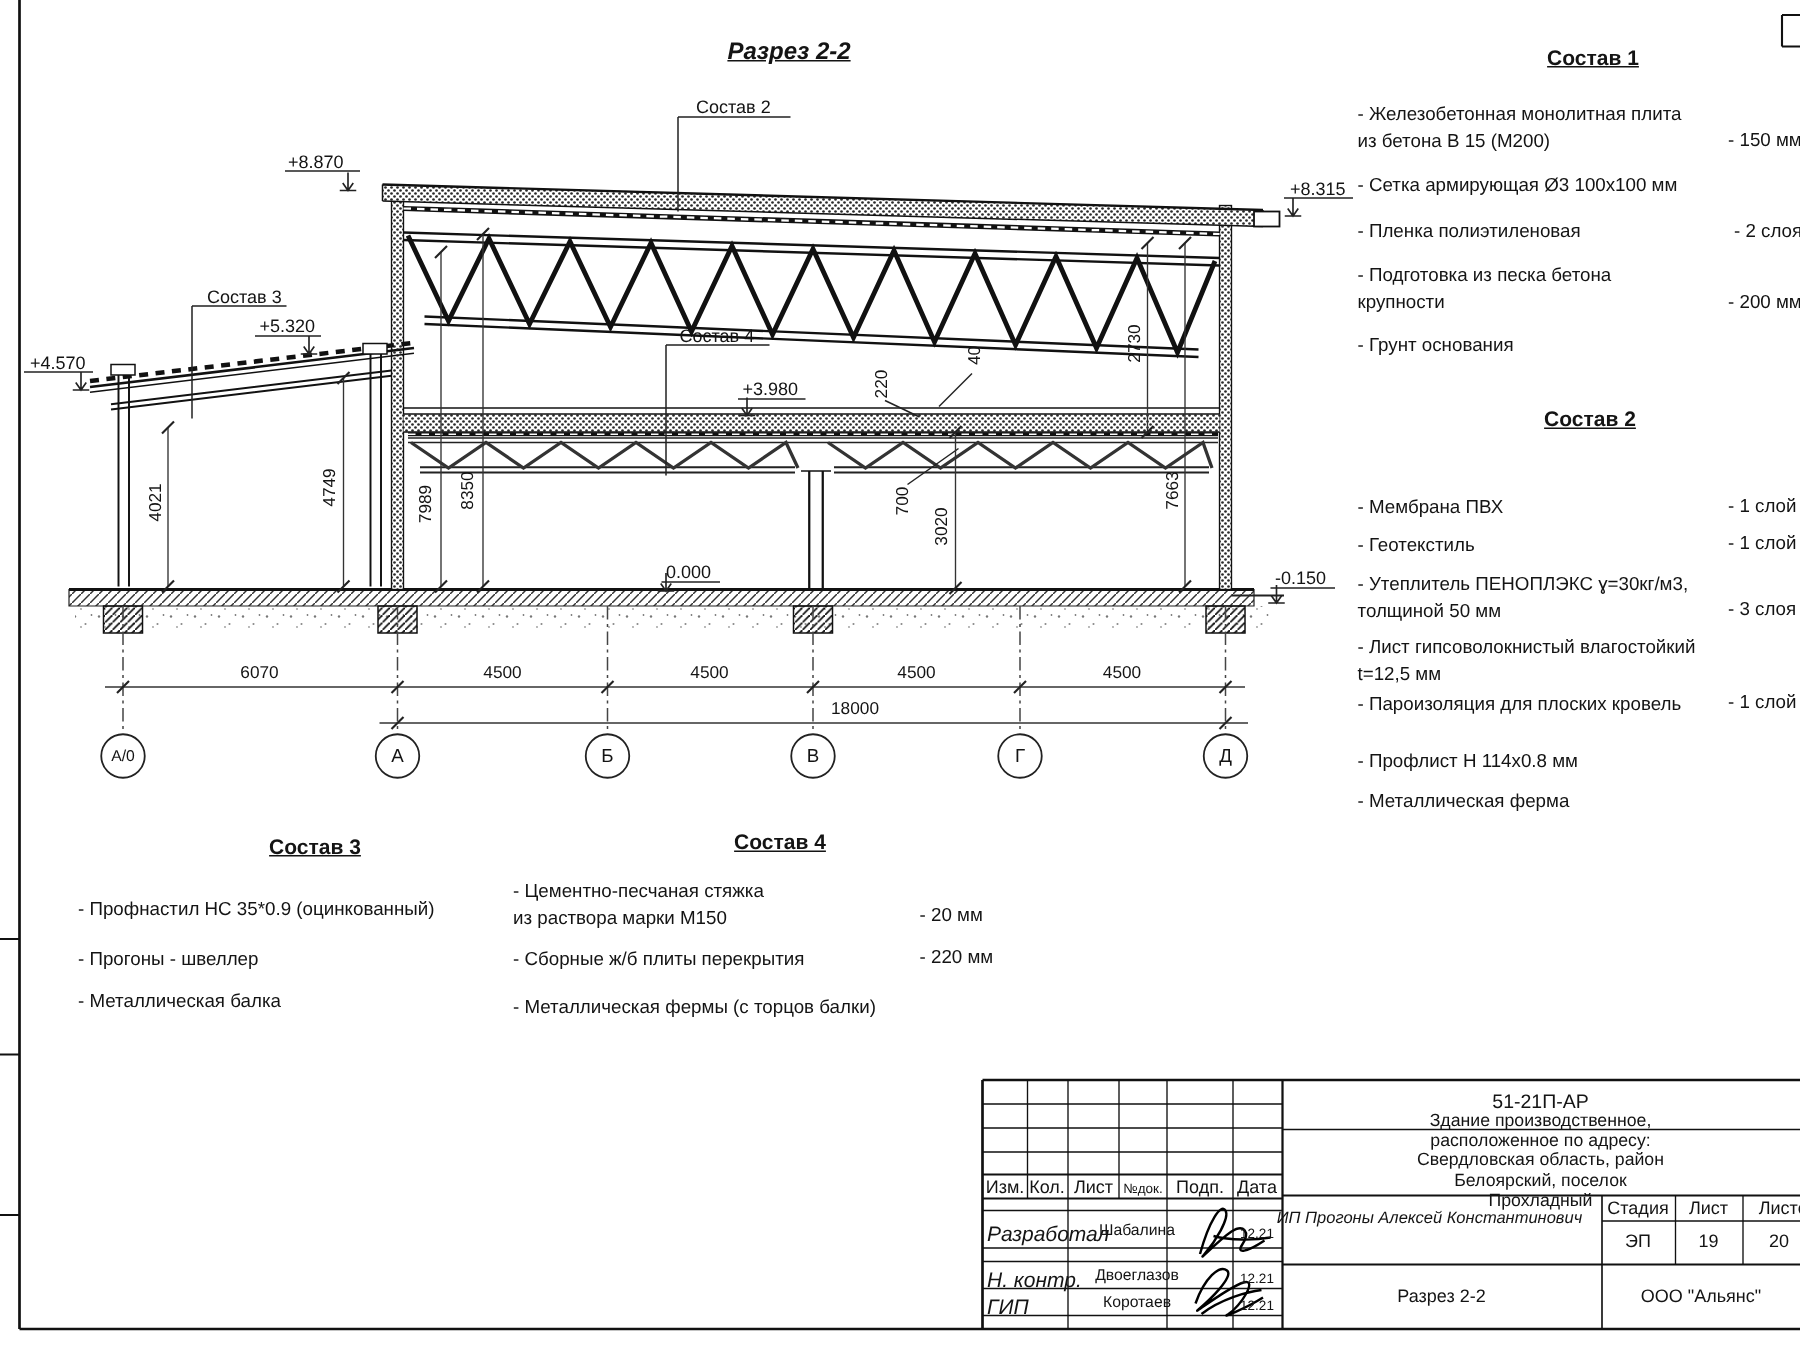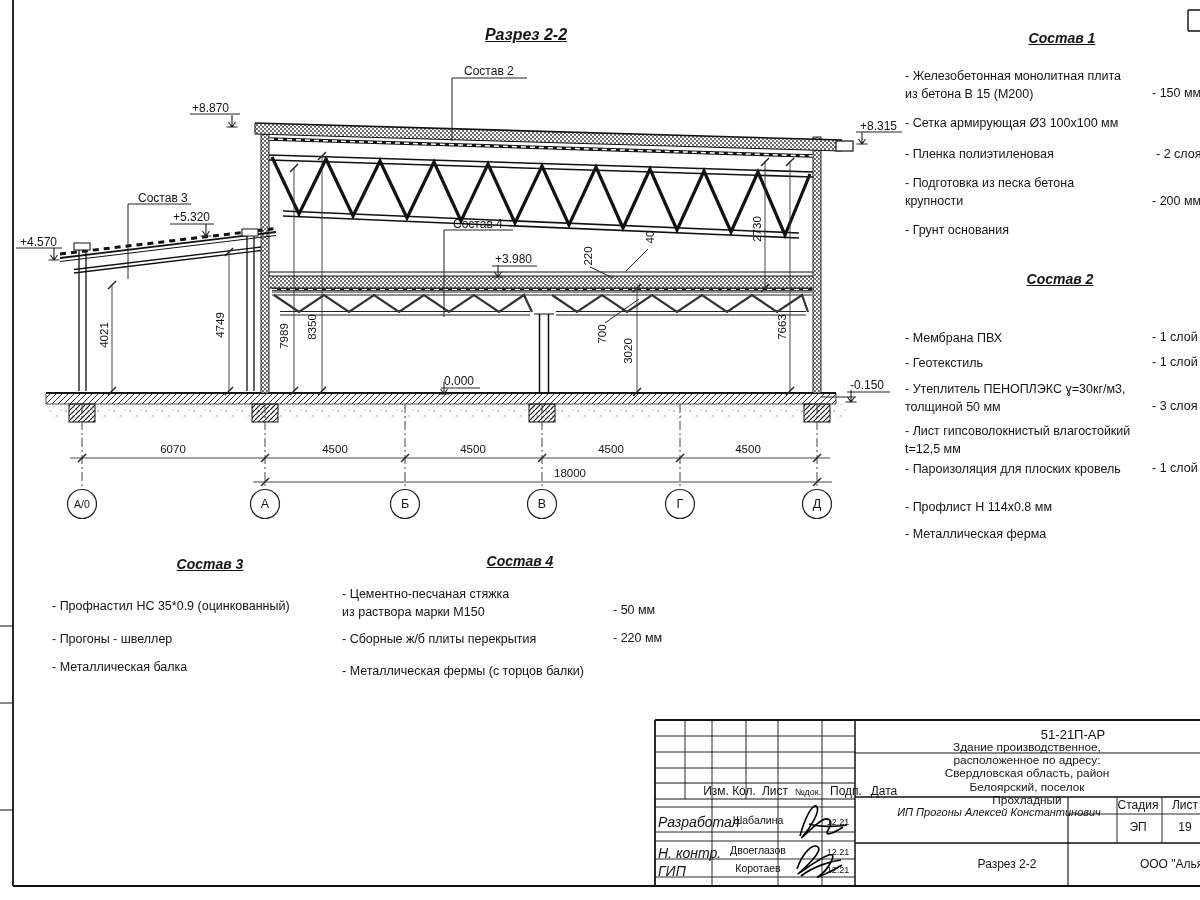--- a/index.html
+++ b/index.html
@@ -2,31 +2,31 @@
 <html><head>
 <meta charset="utf-8">
 <style>
   html,body{margin:0;padding:0;background:#fff;}
   .sheet{position:relative;width:1200px;height:900px;background:#fff;overflow:hidden;
          font-family:"Liberation Sans","DejaVu Sans",sans-serif;color:#141414;}
   svg.art{position:absolute;left:0;top:0;}
   .t{position:absolute;color:#141414;white-space:nowrap;}
   .ctr{transform:translate(-50%,-50%);}
   .maintitle{font-size:16px;font-weight:700;font-style:italic;text-decoration:underline;}
-  .h{font-size:14px;font-weight:700;font-style:italic;text-decoration:underline;}
+  .h{font-size:14px;font-weight:700;text-decoration:underline;}
   .li{font-size:12.5px;white-space:pre-line;line-height:1.42;}
   .val{font-size:12.5px;}
   .lbl{font-size:12px;}
   .elev{font-size:12px;}
   .dim{font-size:11.5px;transform:translate(-50%,-50%);}
   .vdim{font-size:11.5px;transform:translate(-50%,-50%) rotate(-90deg);}
   .ax{font-size:12.5px;transform:translate(-50%,-50%);}
   .ax0{font-size:10.5px;transform:translate(-50%,-50%);}
   .tb{font-size:12px;}
-  .tbc{transform:translate(-50%,-50%);margin-left:46px;}
+  .tbc{transform:translate(-50%,-50%);}
   .obj{font-size:11.8px;white-space:pre-line;text-align:center;line-height:1.12;transform:translate(-50%,-50%);}
   .role{font-size:14px;font-style:italic;}
   .nm{font-size:10.5px;transform:translate(-50%,-50%);padding-left:28px;}
   .dt{font-size:9px;transform:translate(-50%,-50%);}
   .small{font-size:9px;}
   .it{font-style:italic;}
 </style>
 </head>
 <body>
 
@@ -284,21 +284,21 @@
 <div class="t li" style="left:905px;top:526px">- Металлическая ферма</div>
 
 <div class="t h ctr" style="left:210px;top:564px">Состав 3</div>
 <div class="t li" style="left:52px;top:598px">- Профнастил НС 35*0.9 (оцинкованный)</div>
 <div class="t li" style="left:52px;top:631px">- Прогоны - швеллер</div>
 <div class="t li" style="left:52px;top:659px">- Металлическая балка</div>
 
 <div class="t h ctr" style="left:520px;top:561px">Состав 4</div>
 <div class="t li" style="left:342px;top:586px">- Цементно-песчаная стяжка
 из раствора марки М150</div>
-<div class="t val" style="left:613px;top:603px">- 50 мм</div>
+<div class="t val" style="left:613px;top:603px">- 20 мм</div>
 <div class="t li" style="left:342px;top:631px">- Сборные ж/б плиты перекрытия</div>
 <div class="t val" style="left:613px;top:631px">- 220 мм</div>
 <div class="t li" style="left:342px;top:663px">- Металлическая фермы (с торцов балки)</div>
 
 <div class="t tb tbc" style="left:1027px;top:734px;font-size:13px">51-21П-АР</div>
 <div class="t obj" style="left:1027px;top:774px">Здание производственное, расположенное по адресу:
 Свердловская область, район Белоярский, поселок
 Прохладный</div>
 
 <div class="t tb tbc" style="left:670px;top:791px">Изм.</div>

